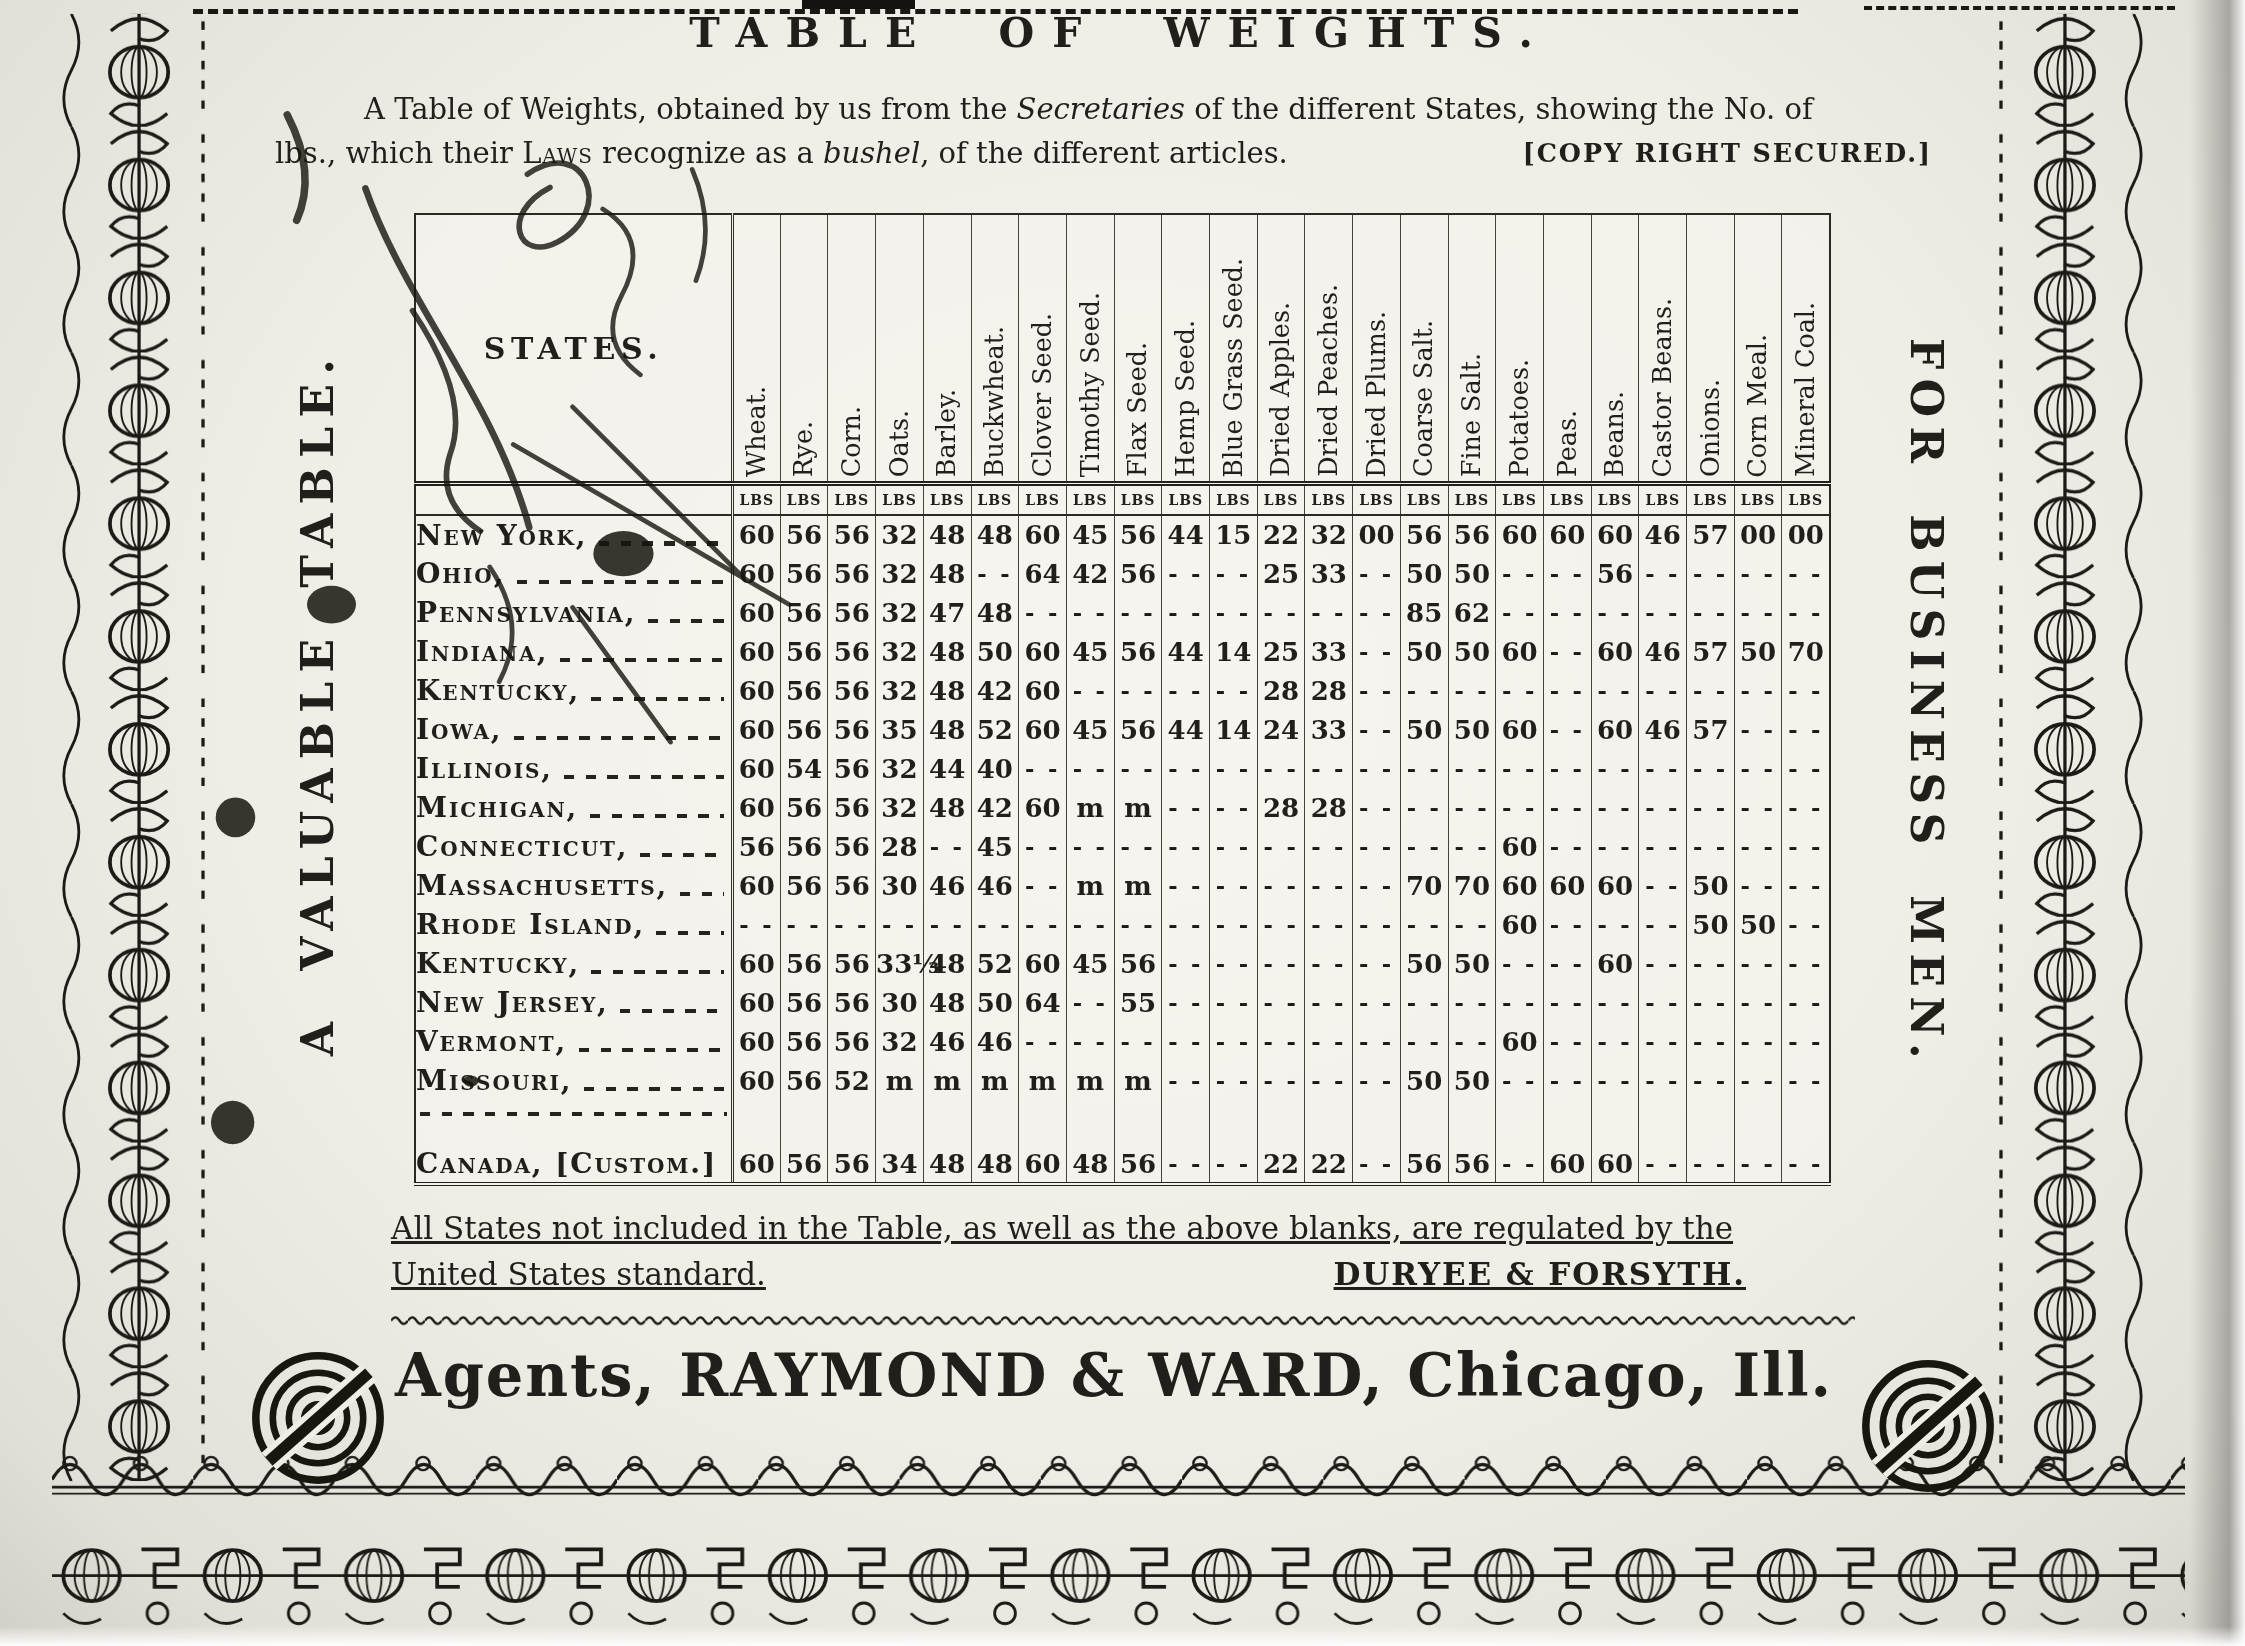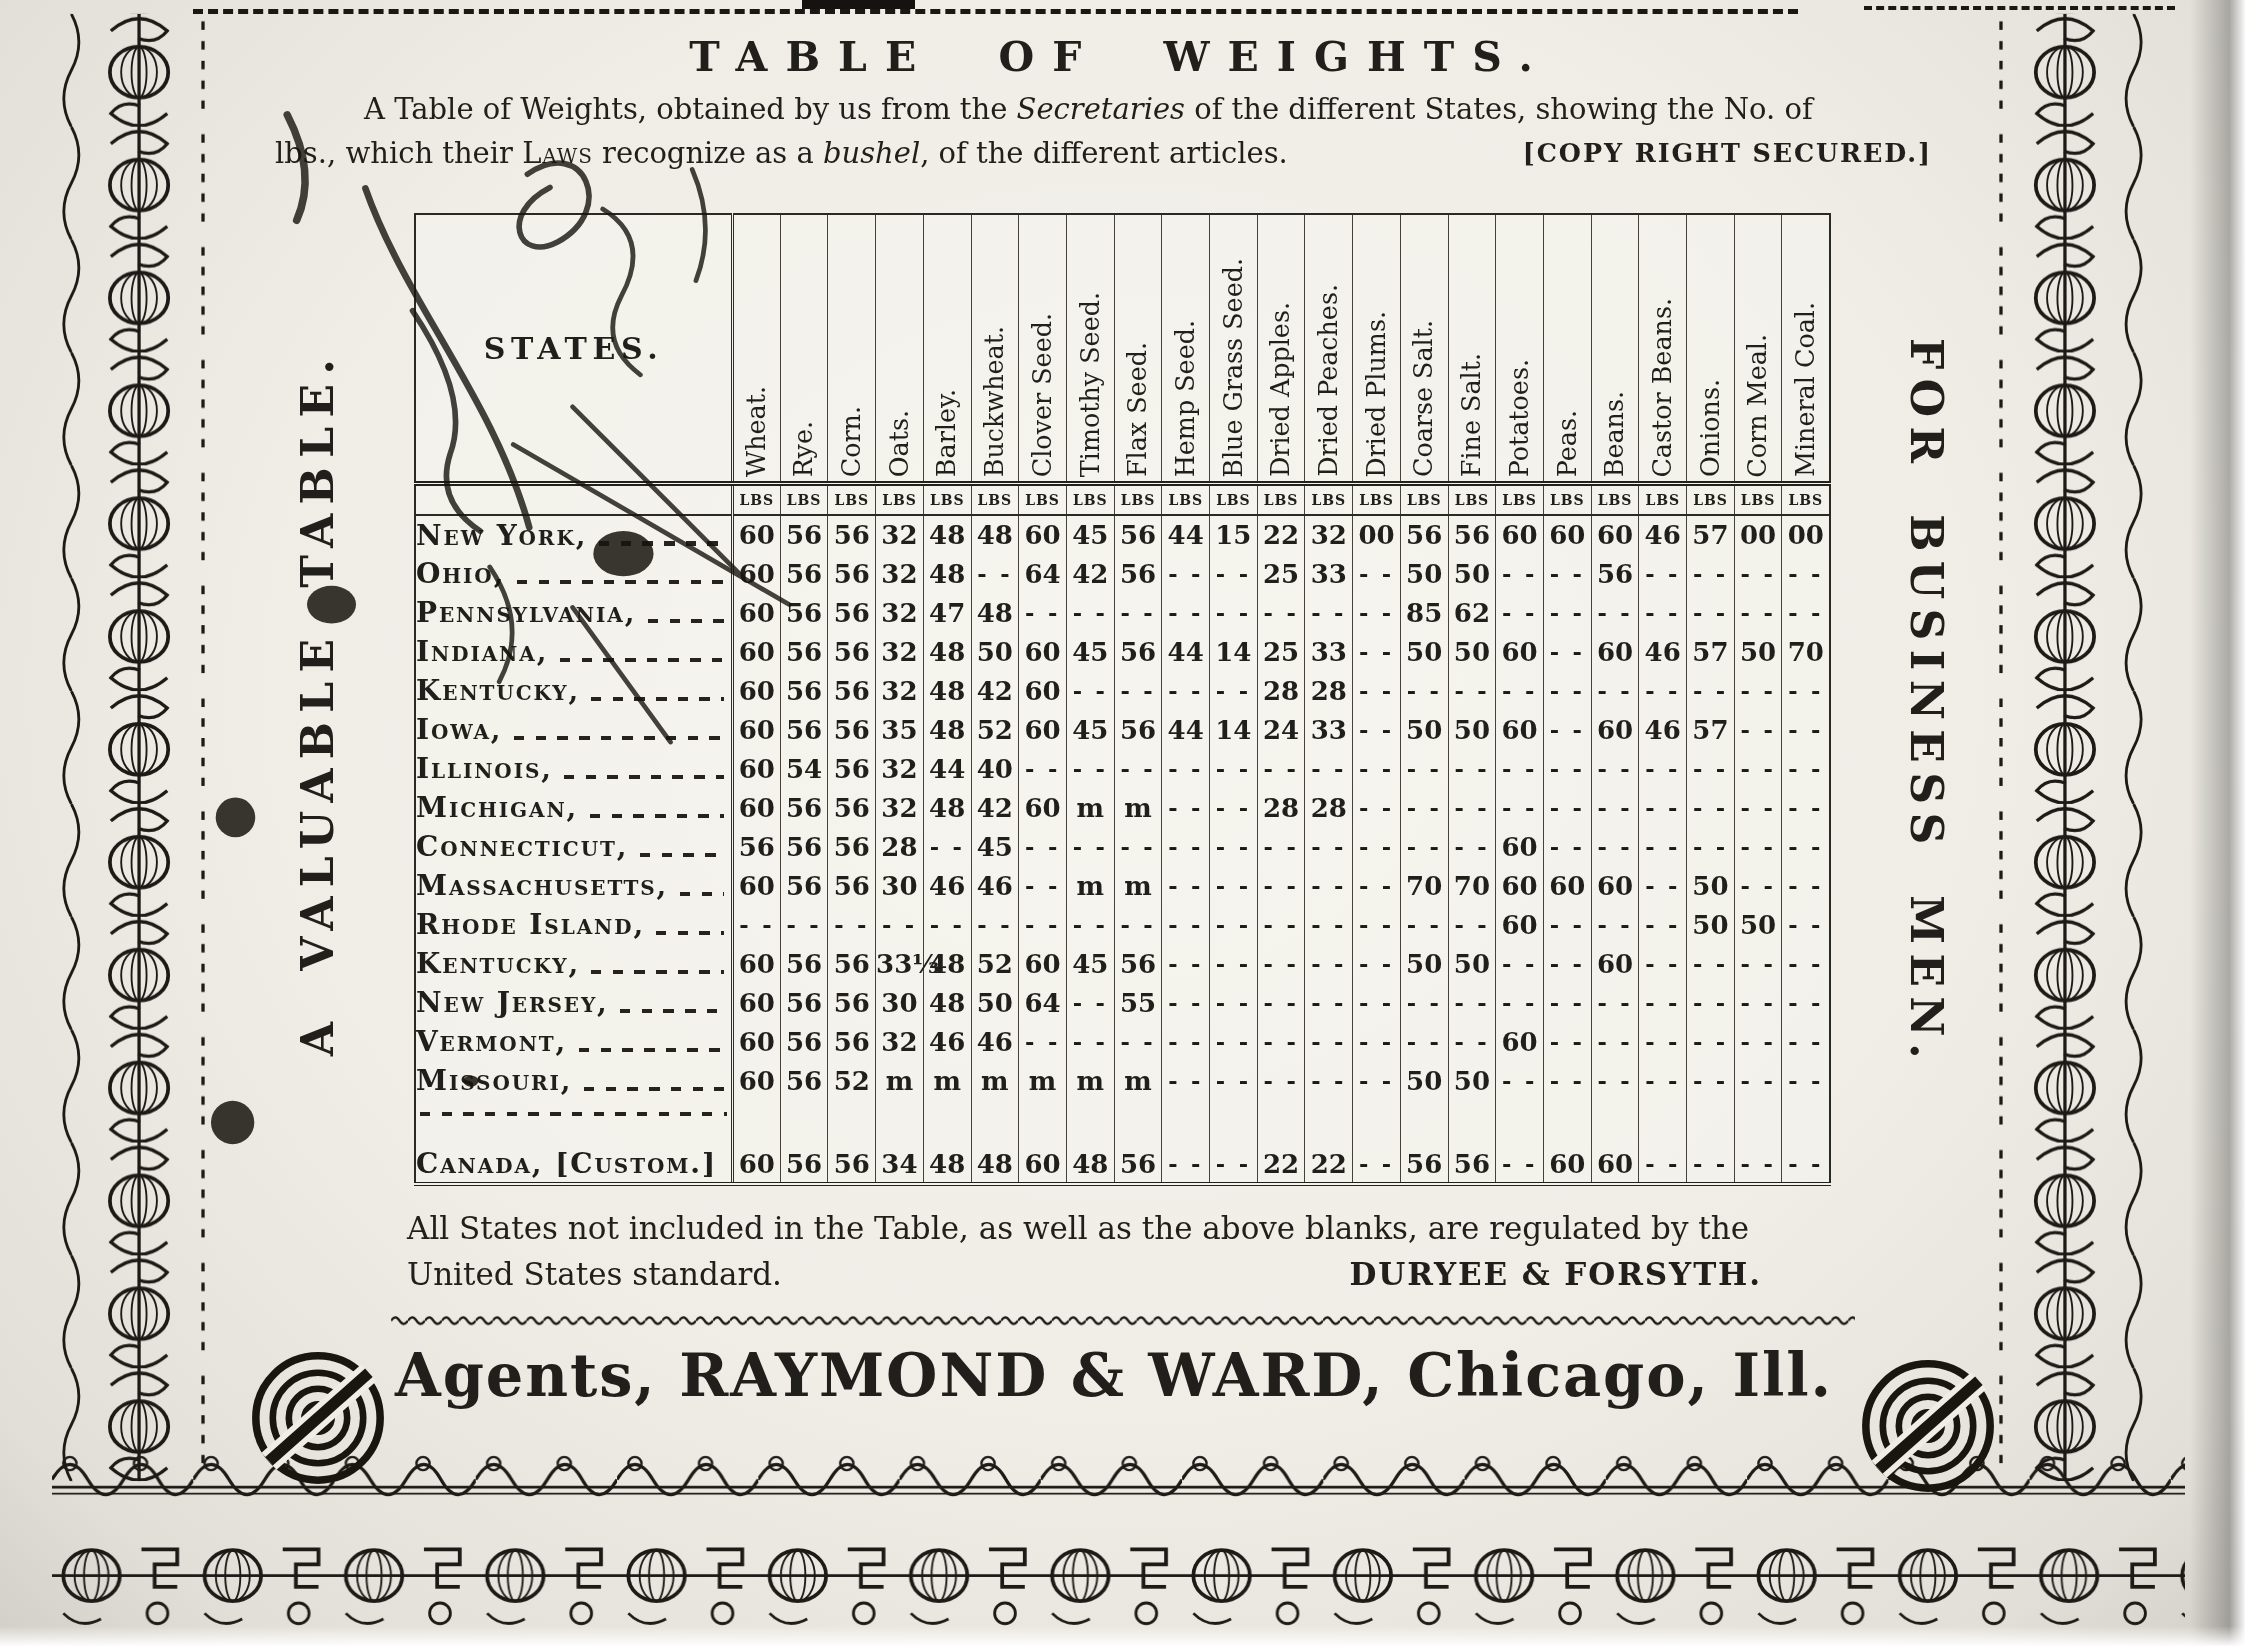--- a/index.html
+++ b/index.html
@@ -13,21 +13,21 @@
 
   
   .top-dashes{position:absolute;left:193px;top:9.4px;width:1605px;border-top:5.6px dashed #191815;}
   .top-dashes2{position:absolute;left:1864px;top:5.6px;width:311px;border-top:4.7px dashed #191815;}
   .top-solid{position:absolute;left:802px;top:0;width:113px;height:8.5px;background:#15130f;}
 
   
   .ornament{position:absolute;}
 
   
-  .title{position:absolute;left:282px;top:33px;width:1676px;text-align:center;
+  .title{position:absolute;left:282px;top:9px;width:1676px;text-align:center;
          font-size:41px;letter-spacing:18px;word-spacing:32px;font-weight:600;}
   .subtitle{position:absolute;left:275px;top:87px;width:1695px;font-size:29px;line-height:44px;}
   .subtitle .l1{padding-left:89px;}
   .subtitle i{font-style:italic;}
   .sc{font-variant:small-caps;letter-spacing:0.9px;}
   .copyright{float:right;font-weight:bold;font-size:25.4px;letter-spacing:1.9px;margin-right:38px;}
 
   
   .side-label{position:absolute;width:885px;height:66px;text-align:center;
       font-size:44px;font-weight:bold;letter-spacing:9.4px;word-spacing:17px;white-space:nowrap;}
@@ -54,21 +54,21 @@
   tbody tr{height:39px;}
   tbody tr.spacer{height:45px;}
   tbody tr.spacer .leader{margin:0 3.8px 17px 3.8px;}
   td.val{text-align:center;font-size:26px;font-weight:bold;}
   td.val.blank{font-size:22.6px;letter-spacing:2.8px;color:#1c1a16;}
   tbody tr:last-child td{border-bottom:4.7px double #23211c;margin-left:28px;}
   
   tr.head-row th:nth-child(2),tr.unit-row td:nth-child(2),tbody td:nth-child(2){border-left:3.8px double #33302a;}
 
   
-  .footnote{position:absolute;left:407px;top:1205px;width:1443px;font-size:31px;line-height:46px;}
+  .footnote{position:absolute;left:391px;top:1205px;width:1443px;font-size:31px;line-height:46px;text-decoration:underline;}
   .footnote .line2{display:flex;justify-content:space-between;}
   .signature{font-weight:bold;letter-spacing:1.9px;margin-right:88px;}
 
   .wavyrule{position:absolute;left:391px;top:1315px;}
   .agents{position:absolute;left:395px;top:1341px;width:1469px;text-align:left;
           font-size:59px;font-weight:bold;letter-spacing:1.9px;white-space:nowrap;}
 
   .rosette{position:absolute;}
   .ink{position:absolute;left:0;top:0;pointer-events:none;}
 </style>

